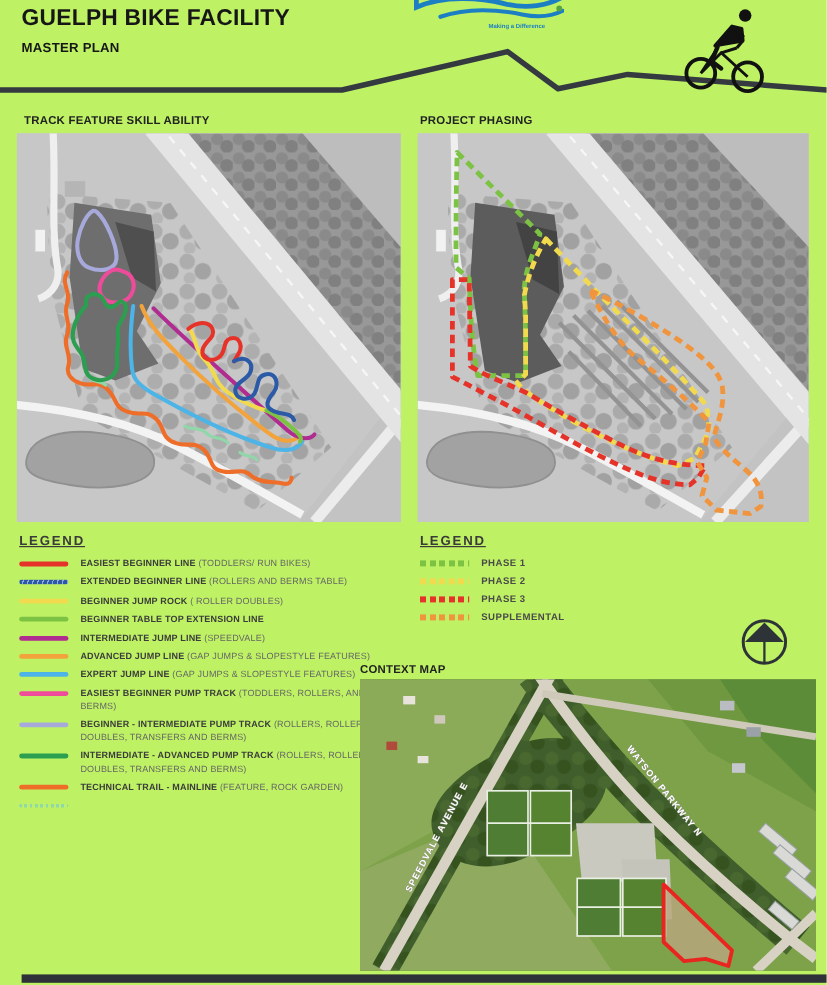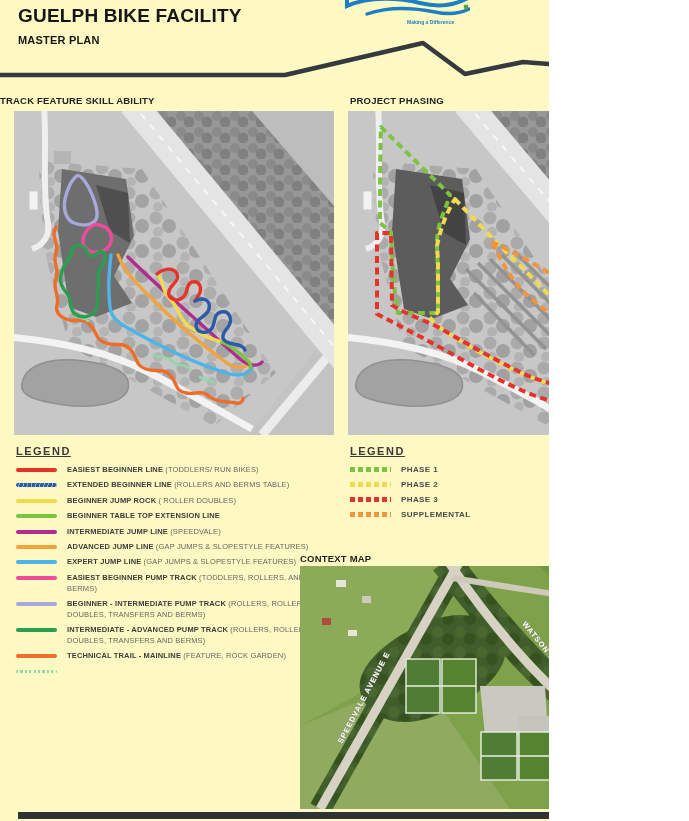--- a/index.html
+++ b/index.html
@@ -1,28 +1,28 @@
 <!DOCTYPE html>
 <html><head>
 <meta charset="utf-8">
 <style>
   html,body{margin:0;padding:0;background:#ffffff;}
   body{font-family:"Liberation Sans", sans-serif; -webkit-font-smoothing:antialiased;}
-  #page{position:relative;width:549px;height:821px;background:#fef9c3;overflow:hidden;}
+  #page{position:relative;width:689px;height:821px;background:#bef264;overflow:hidden;}
 
   
   .title{position:absolute;left:18px;top:5px;font-size:19px;font-weight:800;letter-spacing:.2px;color:#161616;}
   .subtitle{position:absolute;left:18px;top:34px;font-size:11px;font-weight:800;color:#161616;letter-spacing:.2px;}
   .logo{position:absolute;left:345px;top:0;width:125px;height:28px;}
   .logo-tag{position:absolute;left:62px;top:19px;font-size:5px;color:#1c7fc4;font-weight:700;white-space:nowrap;}
   .hero{position:absolute;left:0;top:0;width:689px;height:88px;pointer-events:none;}
 
   
   .seclabel{position:absolute;font-size:9.5px;font-weight:800;color:#222;letter-spacing:.2px;}
-  #lbl-left{left:0;top:95px;}
+  #lbl-left{left:20px;top:95px;}
   #lbl-right{left:350px;top:95px;}
   #lbl-context{left:300px;top:553px;}
 
   
   .mapbox{position:absolute;overflow:hidden;background:#c9c9c9;}
   #map-left{left:14px;top:111px;width:320px;height:324px;}
   #map-right{left:348px;top:111px;width:326px;height:324px;}
   #map-context{left:300px;top:566px;width:380px;height:243px;background:#6f9840;}
 
   

